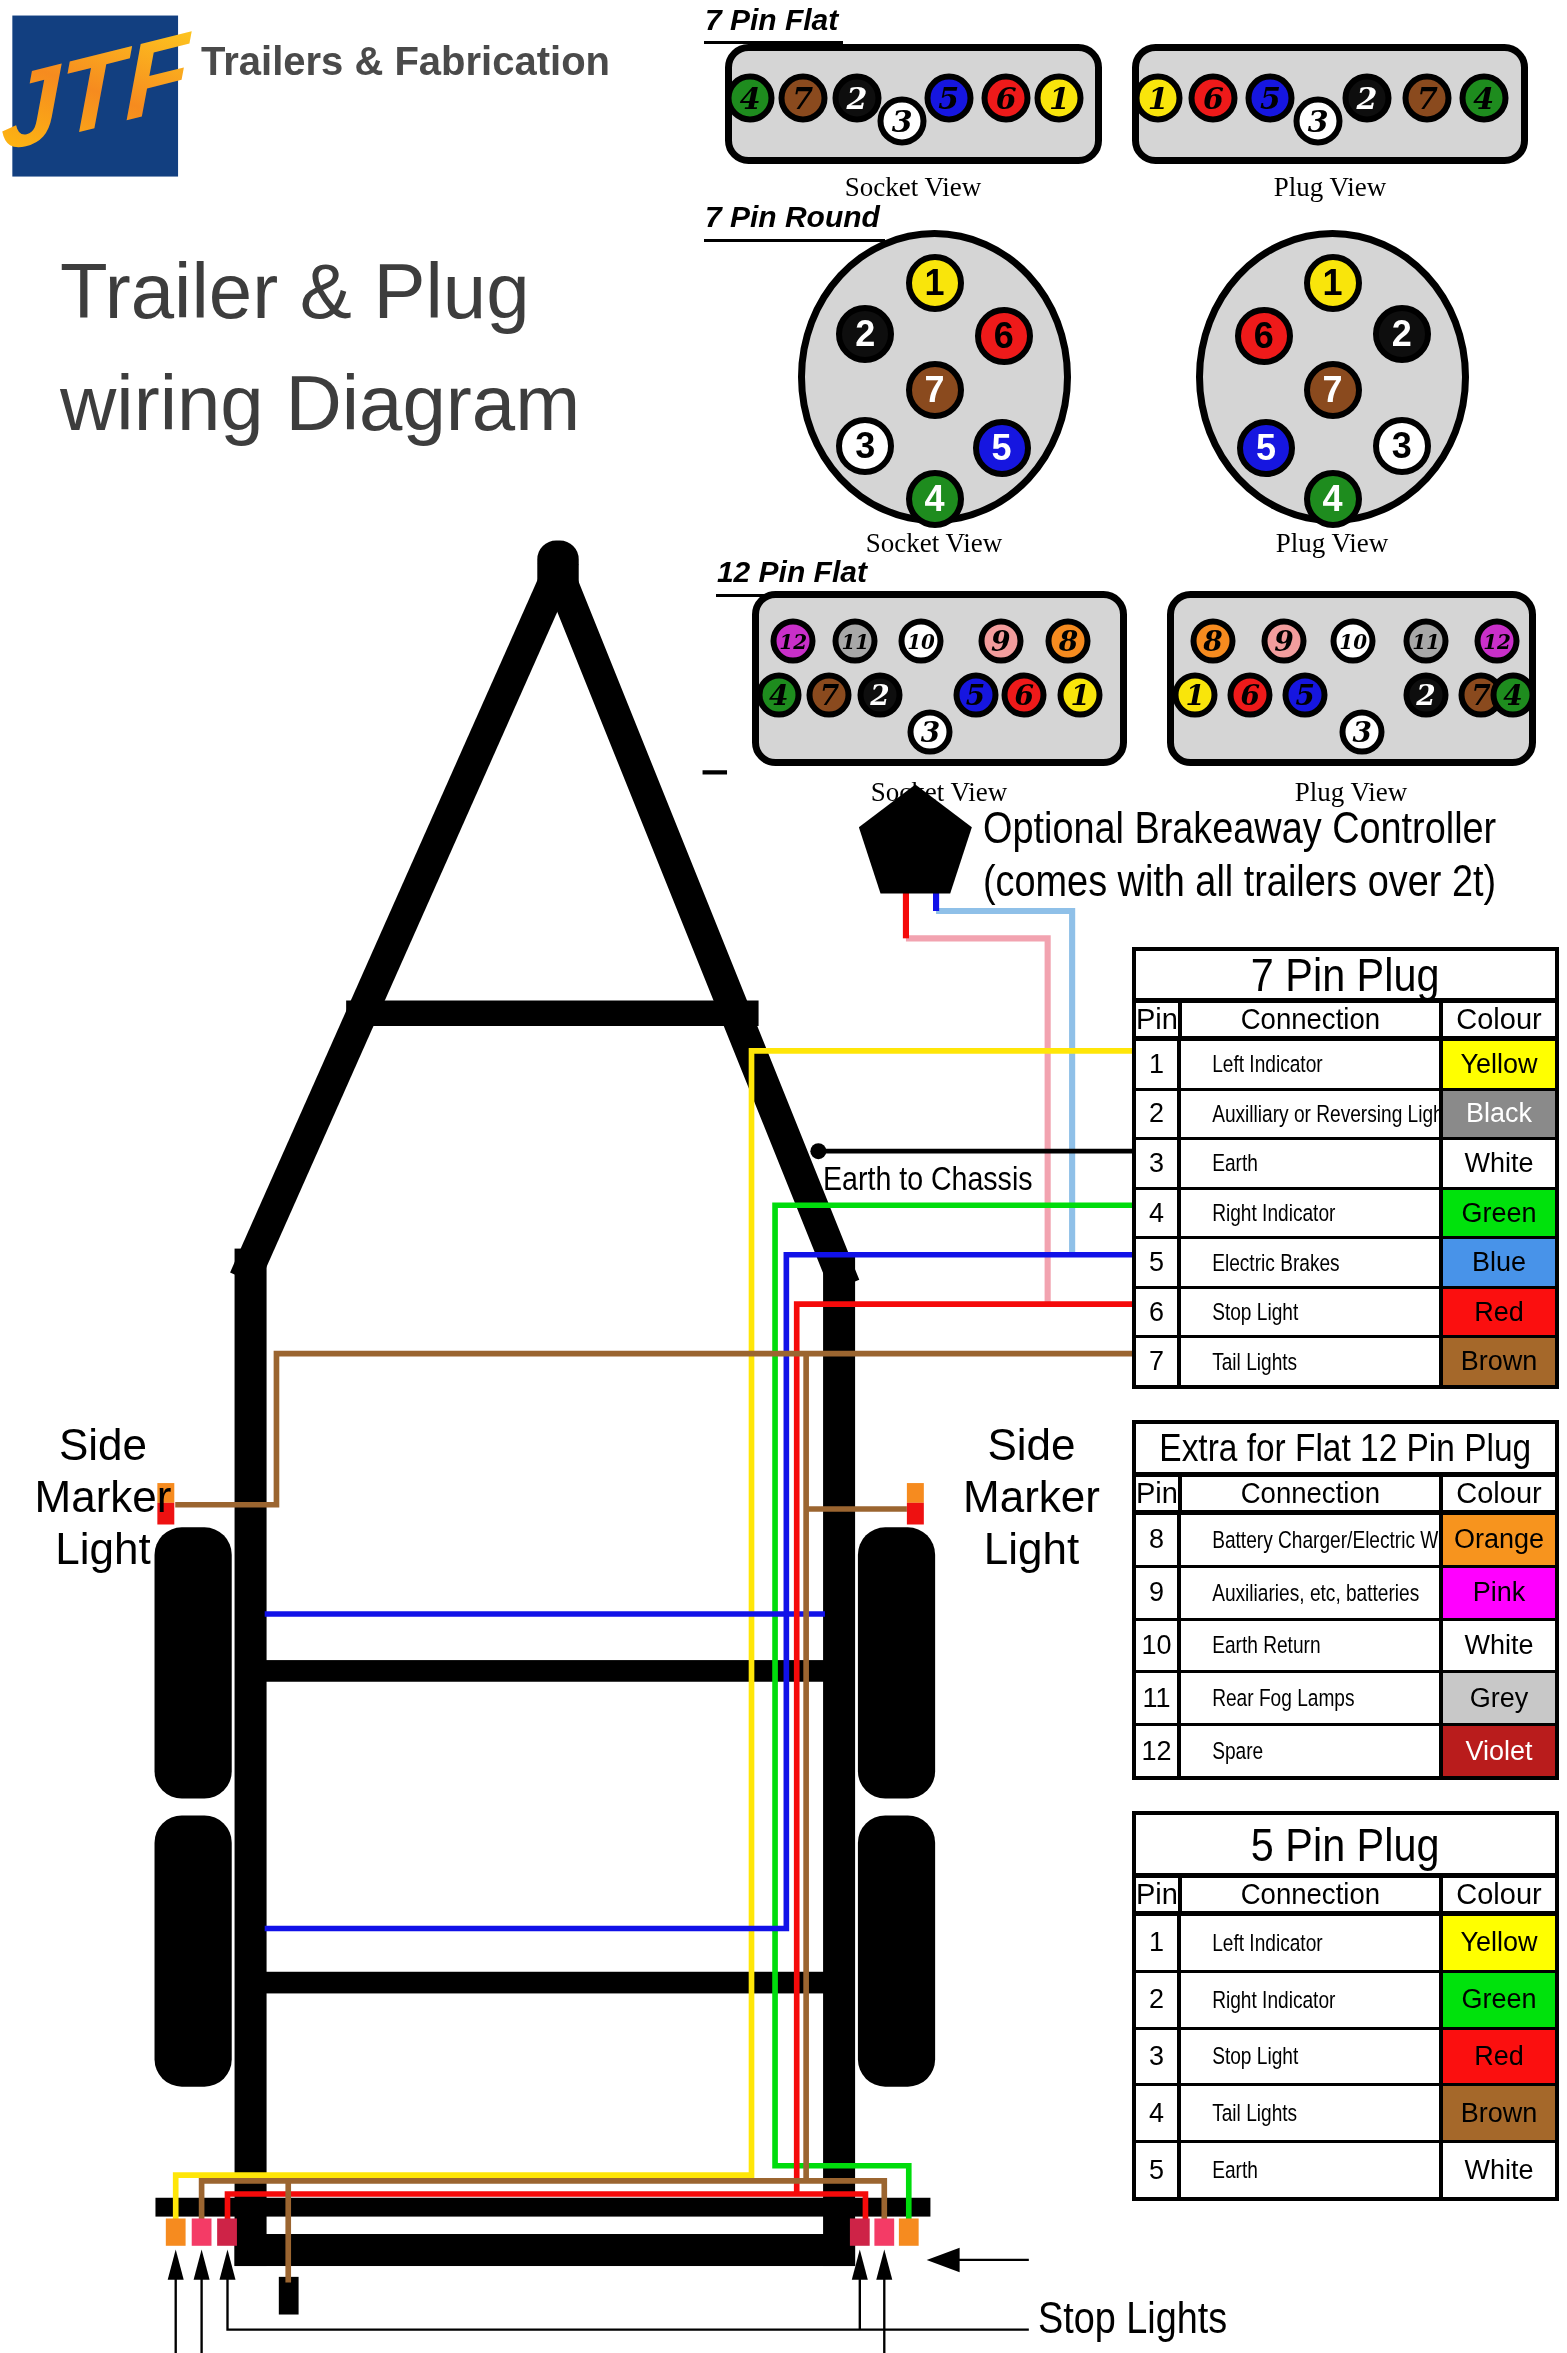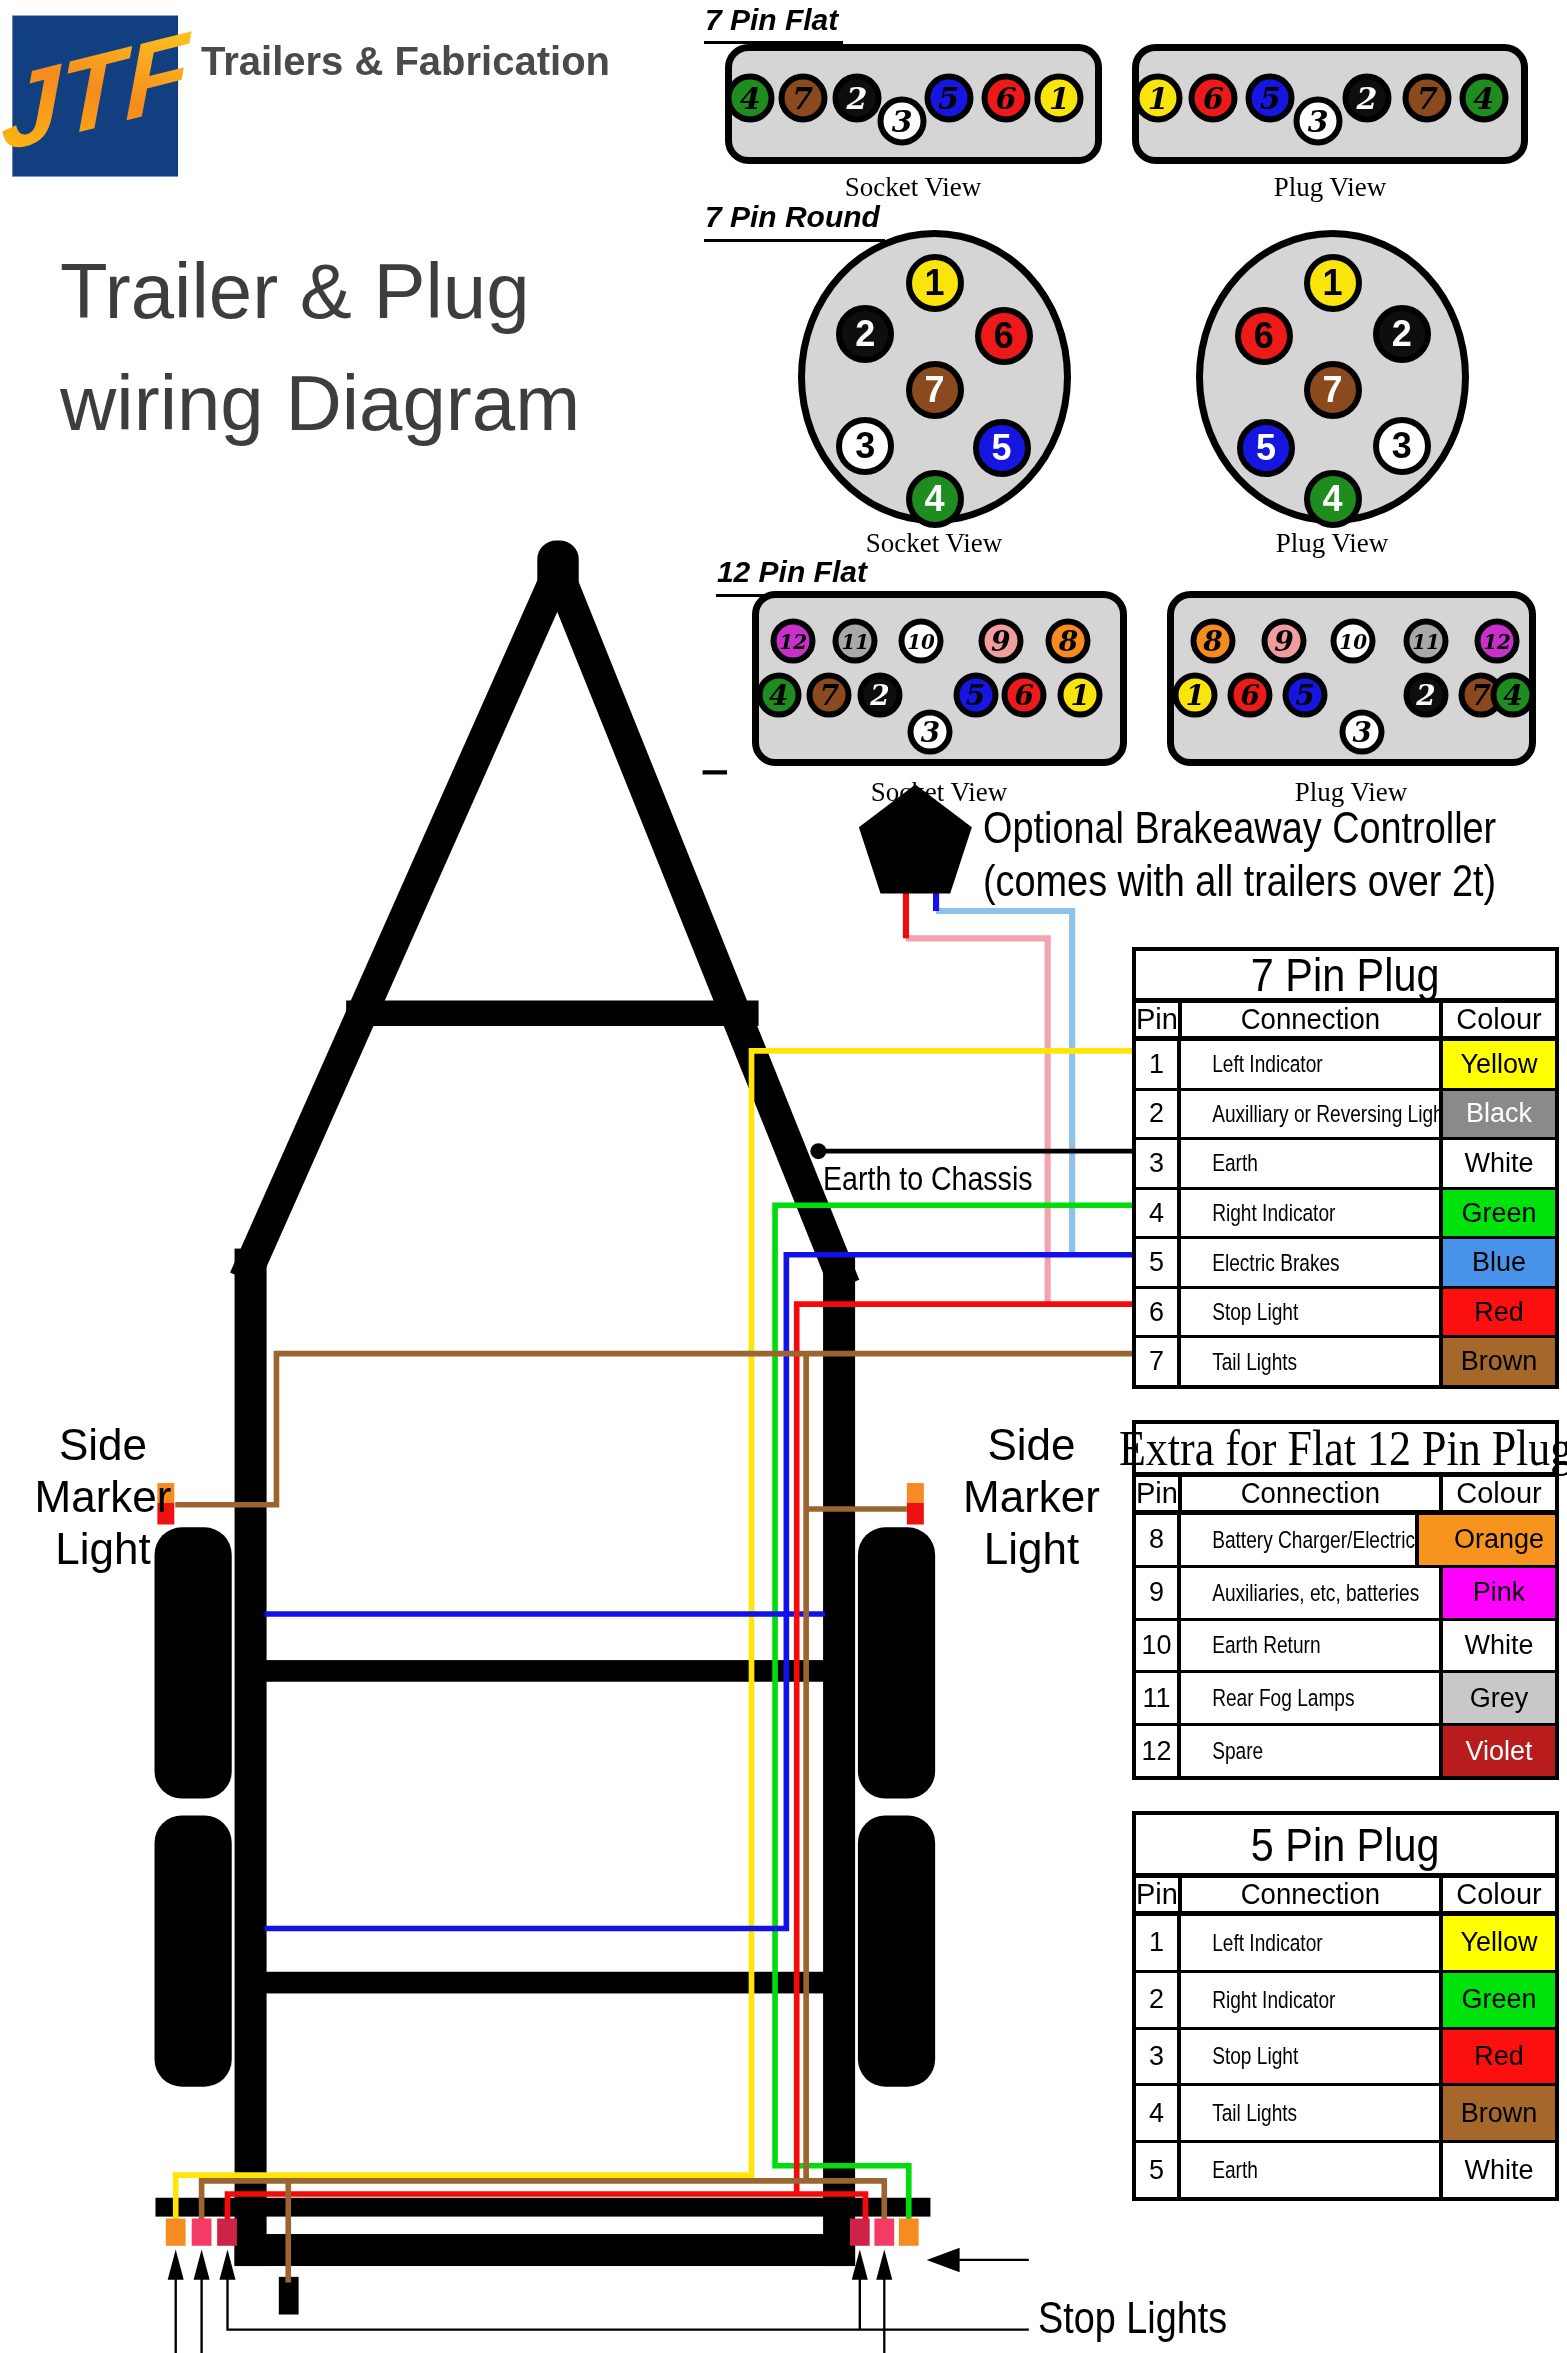--- a/index.html
+++ b/index.html
@@ -32,21 +32,21 @@
   
   .plainlabel{position:absolute;white-space:nowrap;}
   .cond{transform:scaleX(.84);transform-origin:0 50%;}
   .marker-label{position:absolute;font-size:44px;line-height:52px;text-align:center;}
 
   
   .ptable{position:absolute;display:flex;flex-direction:column;border:4.7px solid #000;background:#fff;box-sizing:border-box;}
   .pt-title{flex:0 0 auto;display:flex;align-items:center;justify-content:center;
             border-bottom:5.6px solid #000;font-size:47px;white-space:nowrap;}
   .pt-title span{transform:scaleX(.88);transform-origin:50% 50%;}
-  .t2 .pt-title{font-size:50px;font-family:Liberation Serif, serif;}
+  .t2 .pt-title{font-size:38px;}
   .pt-head{flex:0 0 31px;display:flex;border-bottom:5.6px solid #000;font-size:29px;}
   .t1 .pt-title{height:47px;} .t2 .pt-title{height:48px;} .t3 .pt-title{height:58px;}
   .pt-row{flex:1 1 0;display:flex;border-bottom:3.3px solid #000;font-size:27px;}
   .pt-row:last-child{border-bottom:none;}
   .c1{flex:0 0 41px;display:flex;align-items:center;justify-content:center;border-right:4.2px solid #000;}
   .c2{flex:1 1 auto;display:flex;align-items:center;border-right:4.2px solid #000;padding-left:6.6px;overflow:hidden;}
   .pt-head .c2{justify-content:center;padding-left:0;}
   .c2 span{display:inline-block;transform:scaleX(.78);transform-origin:0 50%;font-size:24.5px;white-space:nowrap;padding-left:31px;}
   .pt-head .c2 span{padding-left:0;transform:scaleX(.95);transform-origin:50% 50%;font-size:29px;}
   .c3{flex:0 0 112px;display:flex;align-items:center;justify-content:center;}
@@ -339,21 +339,21 @@
       <div class="c2">
           <span>Connection</span>
         </div>
       <div class="c3">Colour</div>
     </div>
   <div class="pt-row">
         <div class="c1">8</div>
         <div class="c2">
           <span>Battery Charger/Electric Winch</span>
         </div>
-        <div class="c3" style="background: rgb(247, 148, 30); color: rgb(0, 0, 0); padding-left: 24px;">Orange</div>
+        <div class="c3" style="background: rgb(247, 148, 30); color: rgb(0, 0, 0);">Orange</div>
       </div>
       <div class="pt-row">
         <div class="c1">9</div>
         <div class="c2">
           <span>Auxiliaries, etc, batteries</span>
         </div>
         <div class="c3" style="background: rgb(255, 0, 255); color: rgb(0, 0, 0);">Pink</div>
       </div>
       <div class="pt-row">
         <div class="c1">10</div>

